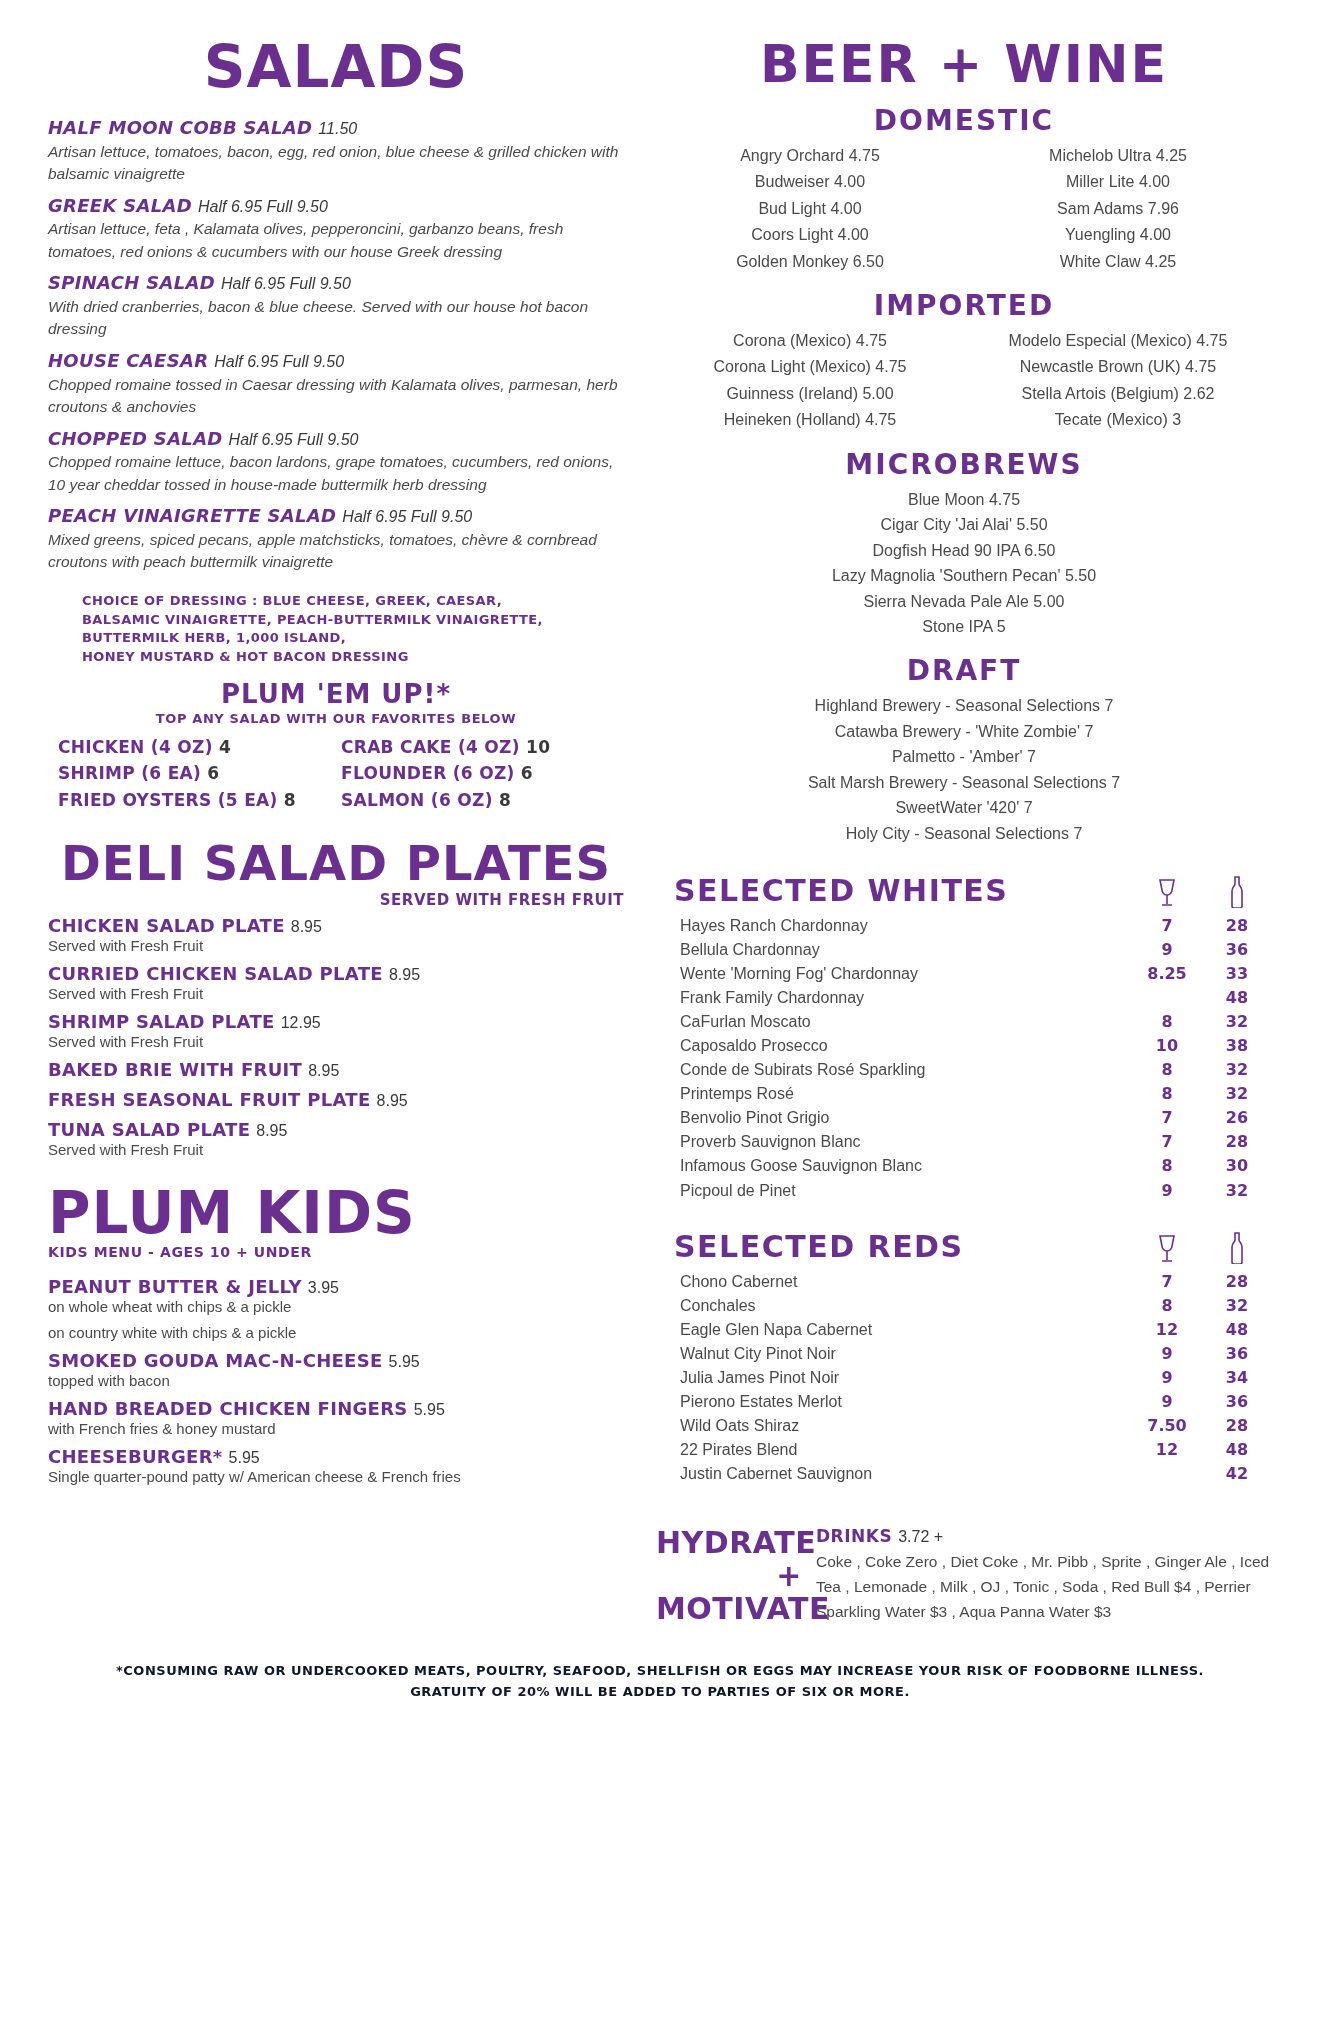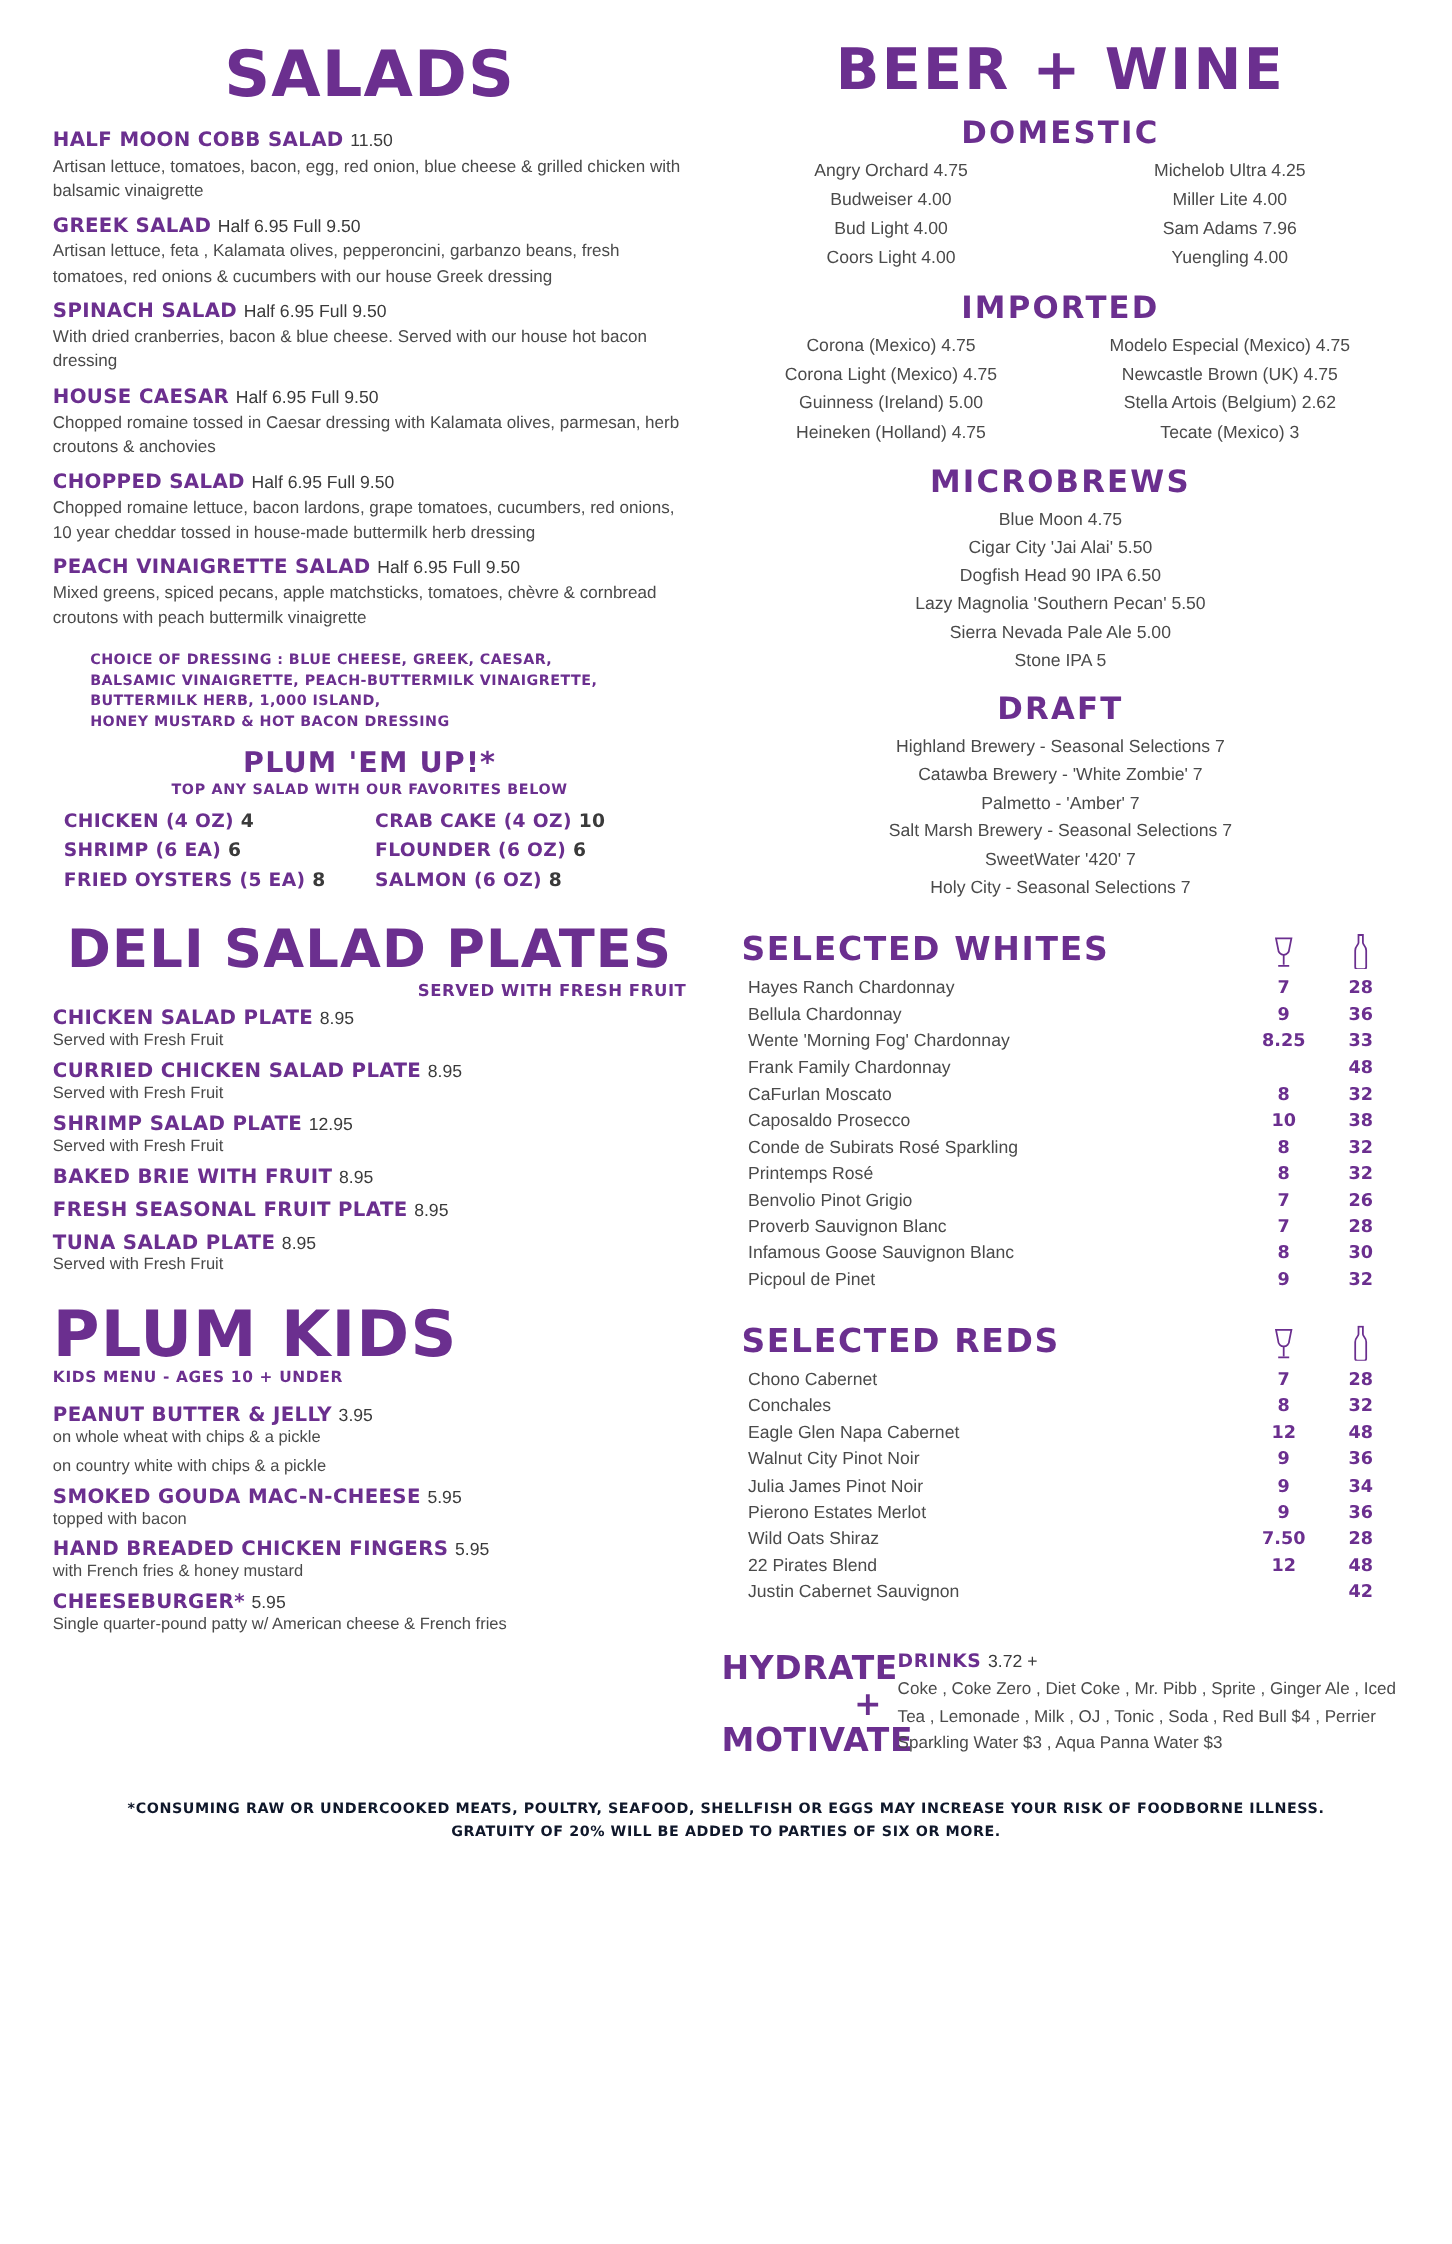--- a/index.html
+++ b/index.html
@@ -26,21 +26,21 @@
   h2.sub{
     font-family:"DejaVu Sans", sans-serif;font-weight:bold;color:#6b2f8f;
     text-align:center;font-size:28px;letter-spacing:2px;margin:14px 0 6px 0;
   }
   h2.whitesreds{
     font-family:"DejaVu Sans", sans-serif;font-weight:bold;color:#6b2f8f;
     font-size:30px;letter-spacing:1.5px;margin:0;
   }
 
   
-  .item{margin:0 0 10px 0;}
+  .item{margin:0 0 10px 0;font-style:italic;}
   .item-head{line-height:1.15;}
   .item-name{
     font-family:"DejaVu Sans", sans-serif;font-weight:bold;
     color:#6b2f8f;font-size:18px;letter-spacing:0.3px;
   }
   .item-price{color:#3a3a3a;font-size:16px;margin-left:6px;}
   .item-desc{font-size:15.5px;line-height:1.45;color:#4a4a4a;margin-top:2px;}
 
   
   .dressing{
@@ -248,20 +248,24 @@
             <div class="c">Miller Lite 4.00</div>
           </div>
           <div class="row2">
             <div class="c">Bud Light  4.00</div>
             <div class="c">Sam Adams 7.96</div>
           </div>
           <div class="row2">
             <div class="c">Coors Light  4.00</div>
             <div class="c">Yuengling 4.00</div>
           </div>
+          <div class="row2">
+            <div class="c">Golden Monkey  6.50</div>
+            <div class="c">White Claw 4.25</div>
+          </div>
         </div>
 
       <h2 class="sub">IMPORTED</h2>
       <div class="two-col-rows" id="imported-list">
           <div class="row2">
             <div class="c">Corona (Mexico)  4.75</div>
             <div class="c">Modelo Especial (Mexico) 4.75</div>
           </div>
           <div class="row2">
             <div class="c">Corona Light (Mexico)  4.75</div>

